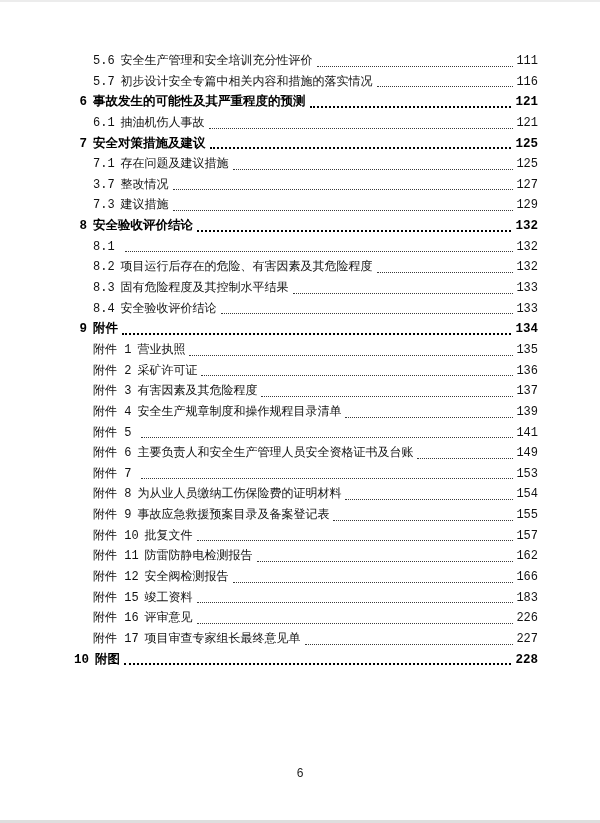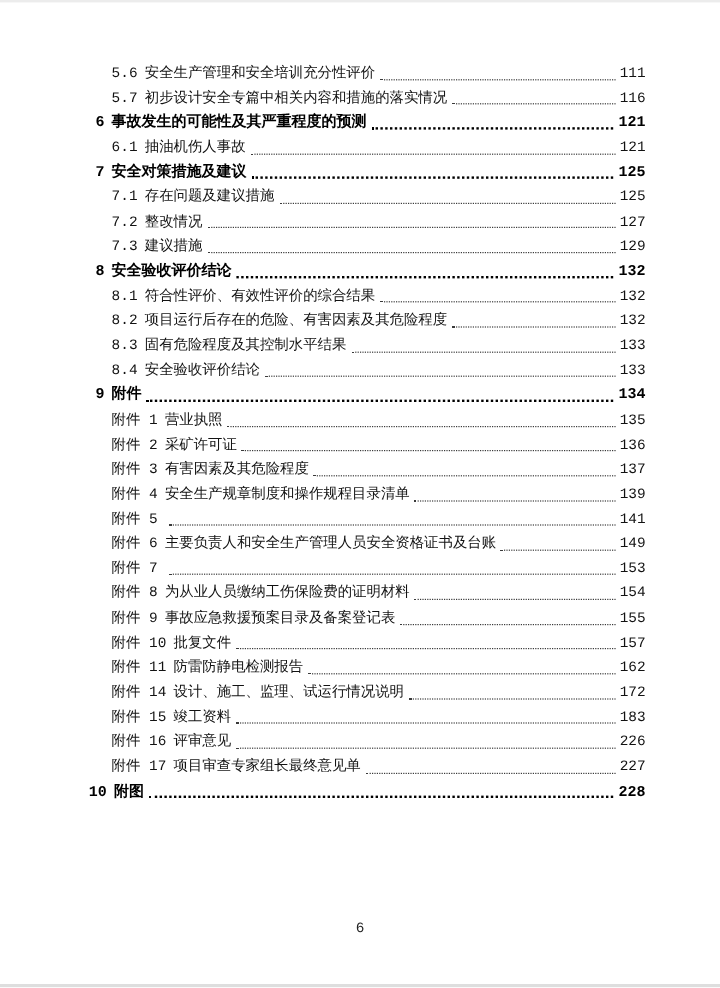--- a/index.html
+++ b/index.html
@@ -106,40 +106,39 @@
     <span class="leader"></span>
     <span class="pageno">125</span>
   </div>
       <div class="row sub">
     <span class="num">7.1</span>
     <span class="title">存在问题及建议措施</span>
     <span class="leader"></span>
     <span class="pageno">125</span>
   </div>
       <div class="row sub">
-    <span class="num">7.2</span>
+    <span class="num">3.7</span>
     <span class="title">整改情况</span>
     <span class="leader"></span>
     <span class="pageno">127</span>
   </div>
       <div class="row sub">
     <span class="num">7.3</span>
     <span class="title">建议措施</span>
     <span class="leader"></span>
     <span class="pageno">129</span>
   </div>
       <div class="row section">
     <span class="num">8</span>
     <span class="title">安全验收评价结论</span>
     <span class="leader"></span>
     <span class="pageno">132</span>
   </div>
       <div class="row sub">
     <span class="num">8.1</span>
-    <span class="title">符合性评价、有效性评价的综合结果</span>
     <span class="leader"></span>
     <span class="pageno">132</span>
   </div>
       <div class="row sub">
     <span class="num">8.2</span>
     <span class="title">项目运行后存在的危险、有害因素及其危险程度</span>
     <span class="leader"></span>
     <span class="pageno">132</span>
   </div>
       <div class="row sub">
@@ -218,24 +217,24 @@
     <span class="leader"></span>
     <span class="pageno">157</span>
   </div>
       <div class="row sub">
     <span class="num">附件 11</span>
     <span class="title">防雷防静电检测报告</span>
     <span class="leader"></span>
     <span class="pageno">162</span>
   </div>
       <div class="row sub">
-    <span class="num">附件 14</span>
-    <span class="title">设计、施工、监理、试运行情况说明</span>
-    <span class="leader"></span>
-    <span class="pageno">172</span>
+    <span class="num">附件 12</span>
+    <span class="title">安全阀检测报告</span>
+    <span class="leader"></span>
+    <span class="pageno">166</span>
   </div>
       <div class="row sub">
     <span class="num">附件 15</span>
     <span class="title">竣工资料</span>
     <span class="leader"></span>
     <span class="pageno">183</span>
   </div>
       <div class="row sub">
     <span class="num">附件 16</span>
     <span class="title">评审意见</span>

